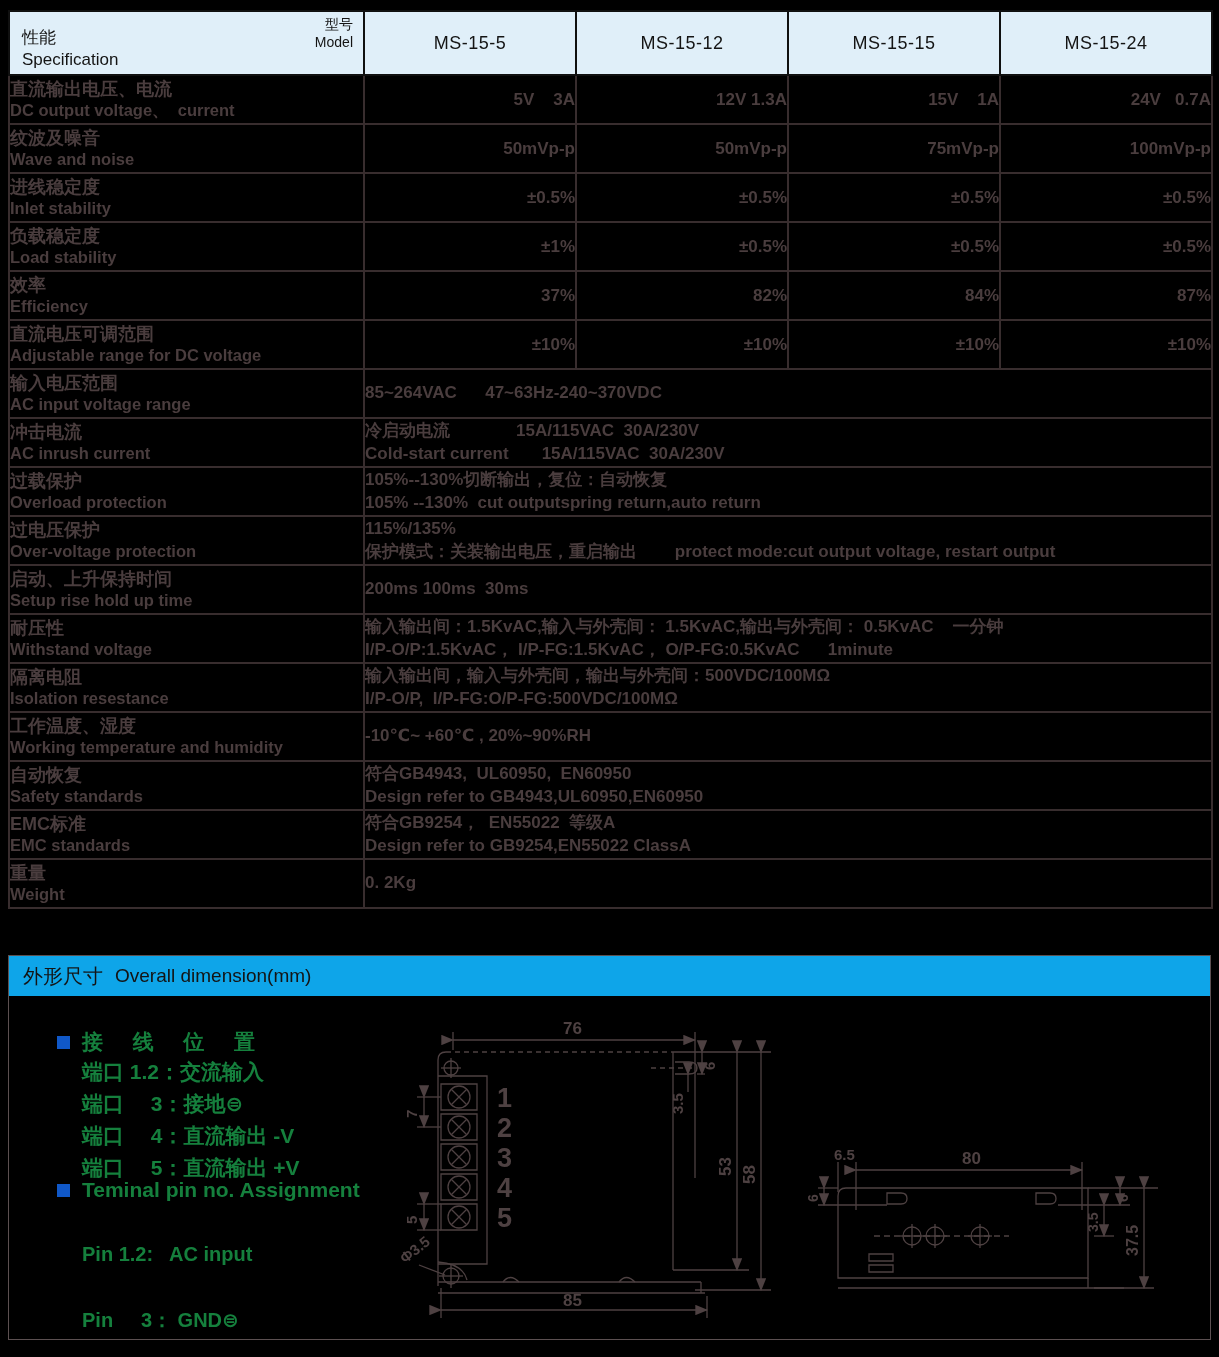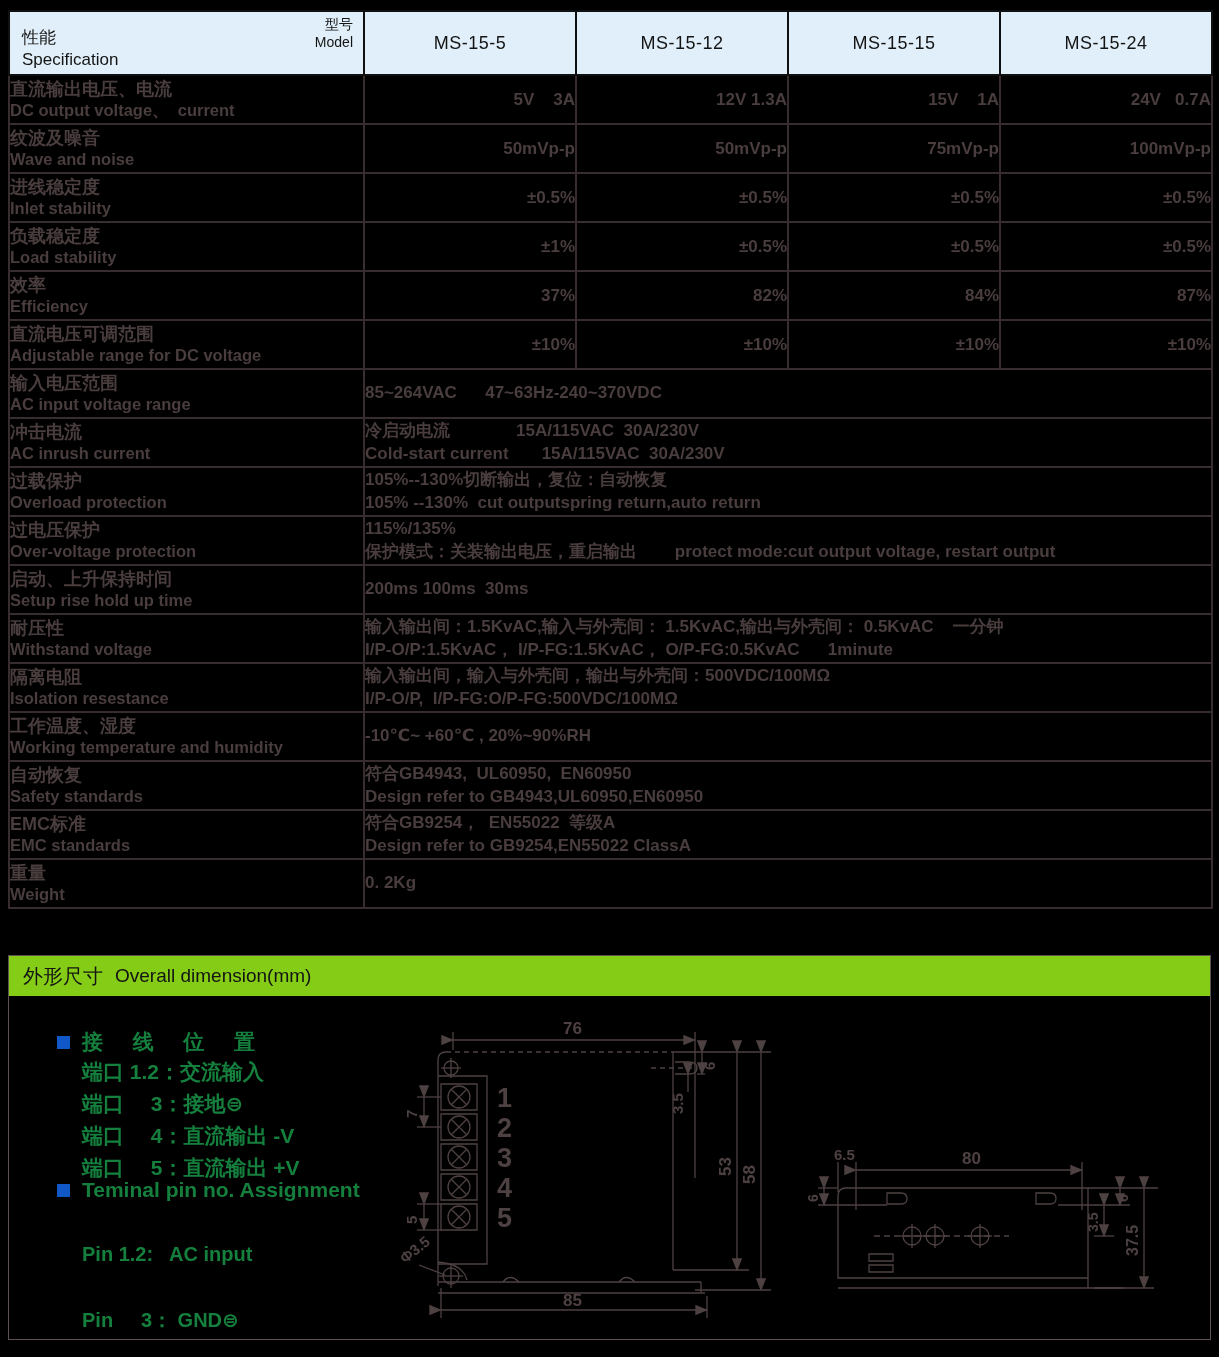--- a/index.html
+++ b/index.html
@@ -37,21 +37,21 @@
     text-align:right;font-size:17px;font-weight:700;color:#4a3d3e;white-space:pre;
   }
   td.merged{padding-left:52px;}
   .merged div{font-size:17px;font-weight:700;color:#4a3d3e;line-height:1.35;white-space:pre;}
   
   .dim-section{
     position:absolute;left:8px;top:955px;width:1201px;height:383px;
     border:1px solid #5c5051;background:#000;
   }
   .dim-header{
-    height:40px;background:#84cc16;display:flex;align-items:center;
+    height:40px;background:#0ea5e9;display:flex;align-items:center;
     padding-left:14px;gap:12px;color:#141414;
   }
   .dim-header .zh{font-size:20px;font-weight:400;}
   .dim-header .en{font-size:19px;font-weight:400;}
   .pin-block{position:absolute;color:#15803d;font-weight:700;}
   .pin-title{display:flex;align-items:center;}
   .bullet{display:inline-block;width:13px;height:13px;background:#1058c8;margin-right:12px;flex:0 0 auto;}
   .pin-zh{left:48px;top:72px;}
   .pin-zh .pin-title{font-size:21px;letter-spacing:6px;white-space:pre;}
   .pin-zh .pin-line{font-size:21px;line-height:32px;margin-left:25px;white-space:pre;}

